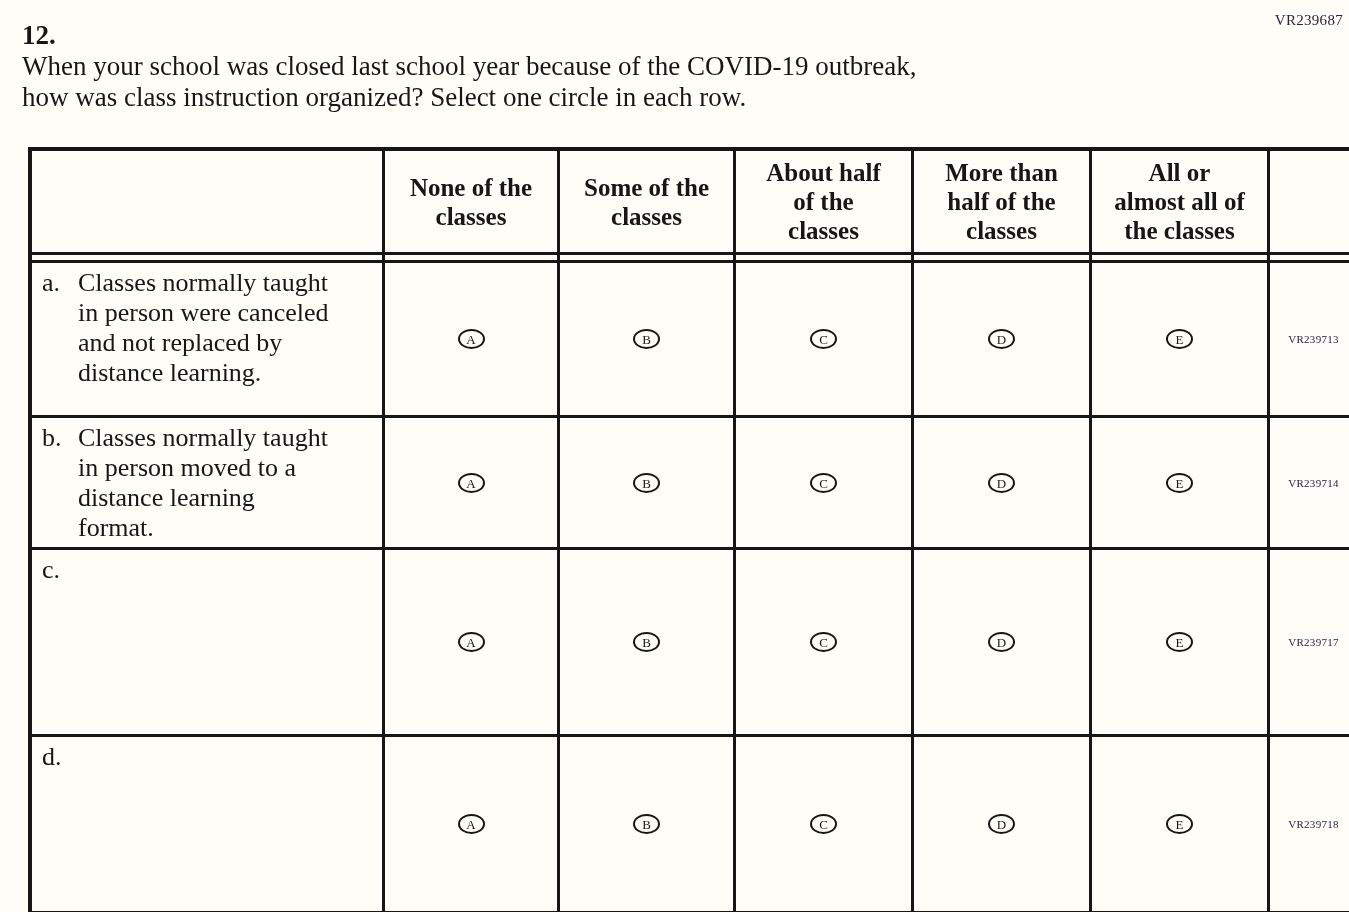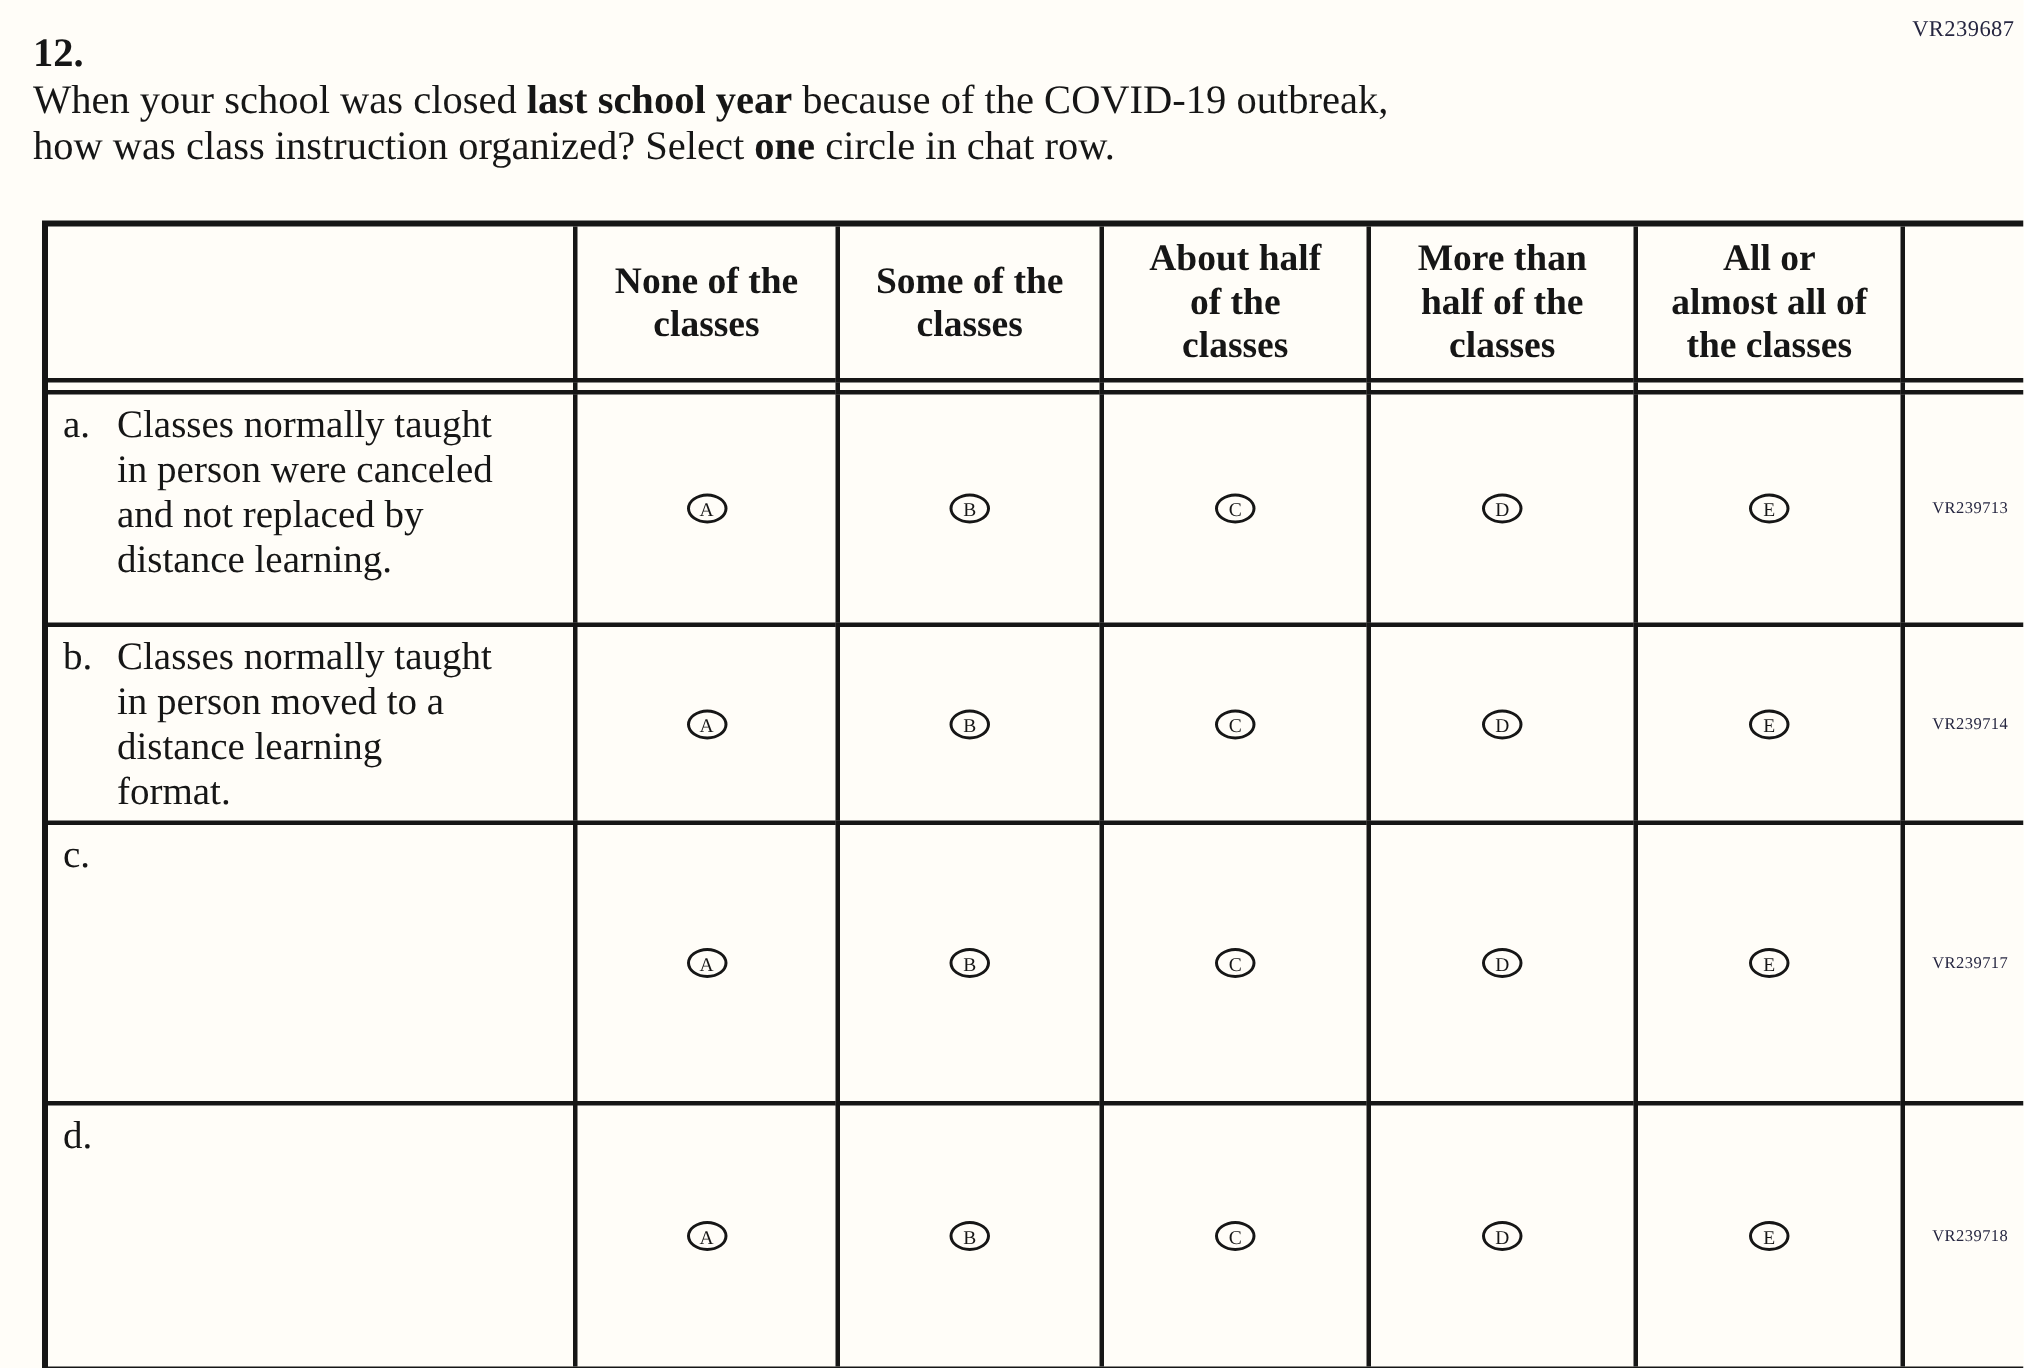--- a/index.html
+++ b/index.html
@@ -21,21 +21,21 @@
     position:absolute;top:12px;right:6px;
     font-size:15px;color:var(--code);
     letter-spacing:0.3px;
   }
   .question{
     display:flex;
     padding:20px 0 0 22px;
     font-size:27px;line-height:31px;flex-direction:column;
   }
   .qnum{font-weight:bold;width:64px;flex:none;}
-  .qtext b{font-weight:bold;}
+  .qtext b{font-weight:normal;}
   .grid{
     margin:34px 0 0 28px;
     display:grid;
     grid-template-columns:350px 175px 176px 178px 178px 178px 90px;
     grid-template-rows:minmax(104px,auto) 8px minmax(152px,auto) minmax(130px,auto) minmax(187px,auto) minmax(177px,auto);
     border:4px solid var(--ink);
     width:1333px;
     background:var(--paper);
   }
   .c{min-width:0;}
@@ -74,21 +74,21 @@
 </style>
 </head>
 <body>
 
 <div class="page">
 
   <div class="corner-code">VR239687</div>
 
   <div class="question">
     <div class="qnum">12.</div>
-    <div class="qtext"><span>When your school was closed </span><b>last school year</b><span> because of the COVID-19 outbreak,</span><br><span>how was class instruction organized? Select </span><b>one</b><span> circle in chat row.</span></div>
+    <div class="qtext"><span>When your school was closed </span><b>last school year</b><span> because of the COVID-19 outbreak,</span><br><span>how was class instruction organized? Select </span><b>one</b><span> circle in each row.</span></div>
   </div>
 
   <div class="grid">
 
     <div class="c h"></div>
     <div class="c h bl">
       <span>None of the</span>
       <span>classes</span>
       <span></span>
     </div>

